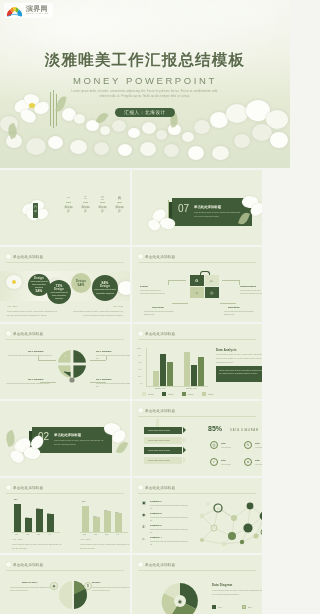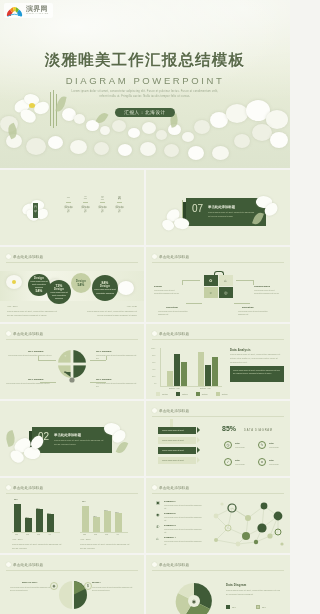--- a/index.html
+++ b/index.html
@@ -2,21 +2,21 @@
 <html><head>
 <meta charset="utf-8">
 <style>
   * { box-sizing: border-box; margin: 0; padding: 0; }
   html, body {
     width: 290px; height: 614px;
     background: #f4f4f1;
     font-family: "Liberation Sans", sans-serif;
     overflow: hidden;
   }
-  .page { position: relative; width: 290px; height: 614px; background: #f4f4f1; }
+  .page { position: relative; width: 262px; height: 614px; background: #f4f4f1; }
 
   
   .hero {
     position: relative; width: 290px; height: 168px; overflow: hidden;
     background:
       radial-gradient(ellipse 120% 80% at 50% 18%, #f3f5ea 0%, #e9eddc 55%, #dfe5cf 100%);
   }
   .hero-sky {
     position:absolute; inset:0;
     background: linear-gradient(180deg,#eef1e4 0%, #e9edd9 40%, #e2e8d2 70%, #dde4ce 100%);
@@ -189,21 +189,21 @@
       <div class="fl dim" style="left:164px;top:54px;width:15px;height:13px;"></div>
       <div class="fl" style="left:188px;top:56px;width:16px;height:14px;"></div>
       <div class="fl soft" style="left:212px;top:56px;width:17px;height:14px;"></div>
       <div class="leaf" style="left:8px;top:34px;width:9px;height:14px;transform:rotate(-24deg)"></div>
       <div class="leaf" style="left:98px;top:22px;width:8px;height:12px;transform:rotate(30deg)"></div>
       <div class="leaf" style="left:170px;top:24px;width:8px;height:13px;transform:rotate(-14deg)"></div>
     </div>
 
     <div class="hero-text">
       <div class="hero-cn">淡雅唯美工作汇报总结模板</div>
-      <div class="hero-en">DIAGRAM POWERPOINT</div>
+      <div class="hero-en">MONEY POWERPOINT</div>
       <div class="hero-sub">Lorem ipsum dolor sit amet, consectetur adipiscing elit. Fusce et pulvinar lectus. Fusce at condimentum velit, referrit nulla ut. Fringilla auctor. Nulla iaculis tempor felis ut cursus.</div>
       <div><span class="hero-badge">汇报人：北海设计</span></div>
     </div>
 
     <div class="logo">
       <span class="logo-mark">
         <svg width="17" height="13" viewBox="0 0 34 26">
           <path d="M2 24 A15 15 0 0 1 8 9 L13 16 A7 7 0 0 0 10 24 Z" fill="#e03a2f"></path>
           <path d="M8 9 A15 15 0 0 1 14 4.5 L16 12.6 A7 7 0 0 0 13 16 Z" fill="#f28b21"></path>
           <path d="M14 4.5 A15 15 0 0 1 20 4.5 L19 12.6 A7 7 0 0 0 16 12.6 Z" fill="#f3cc22"></path>

